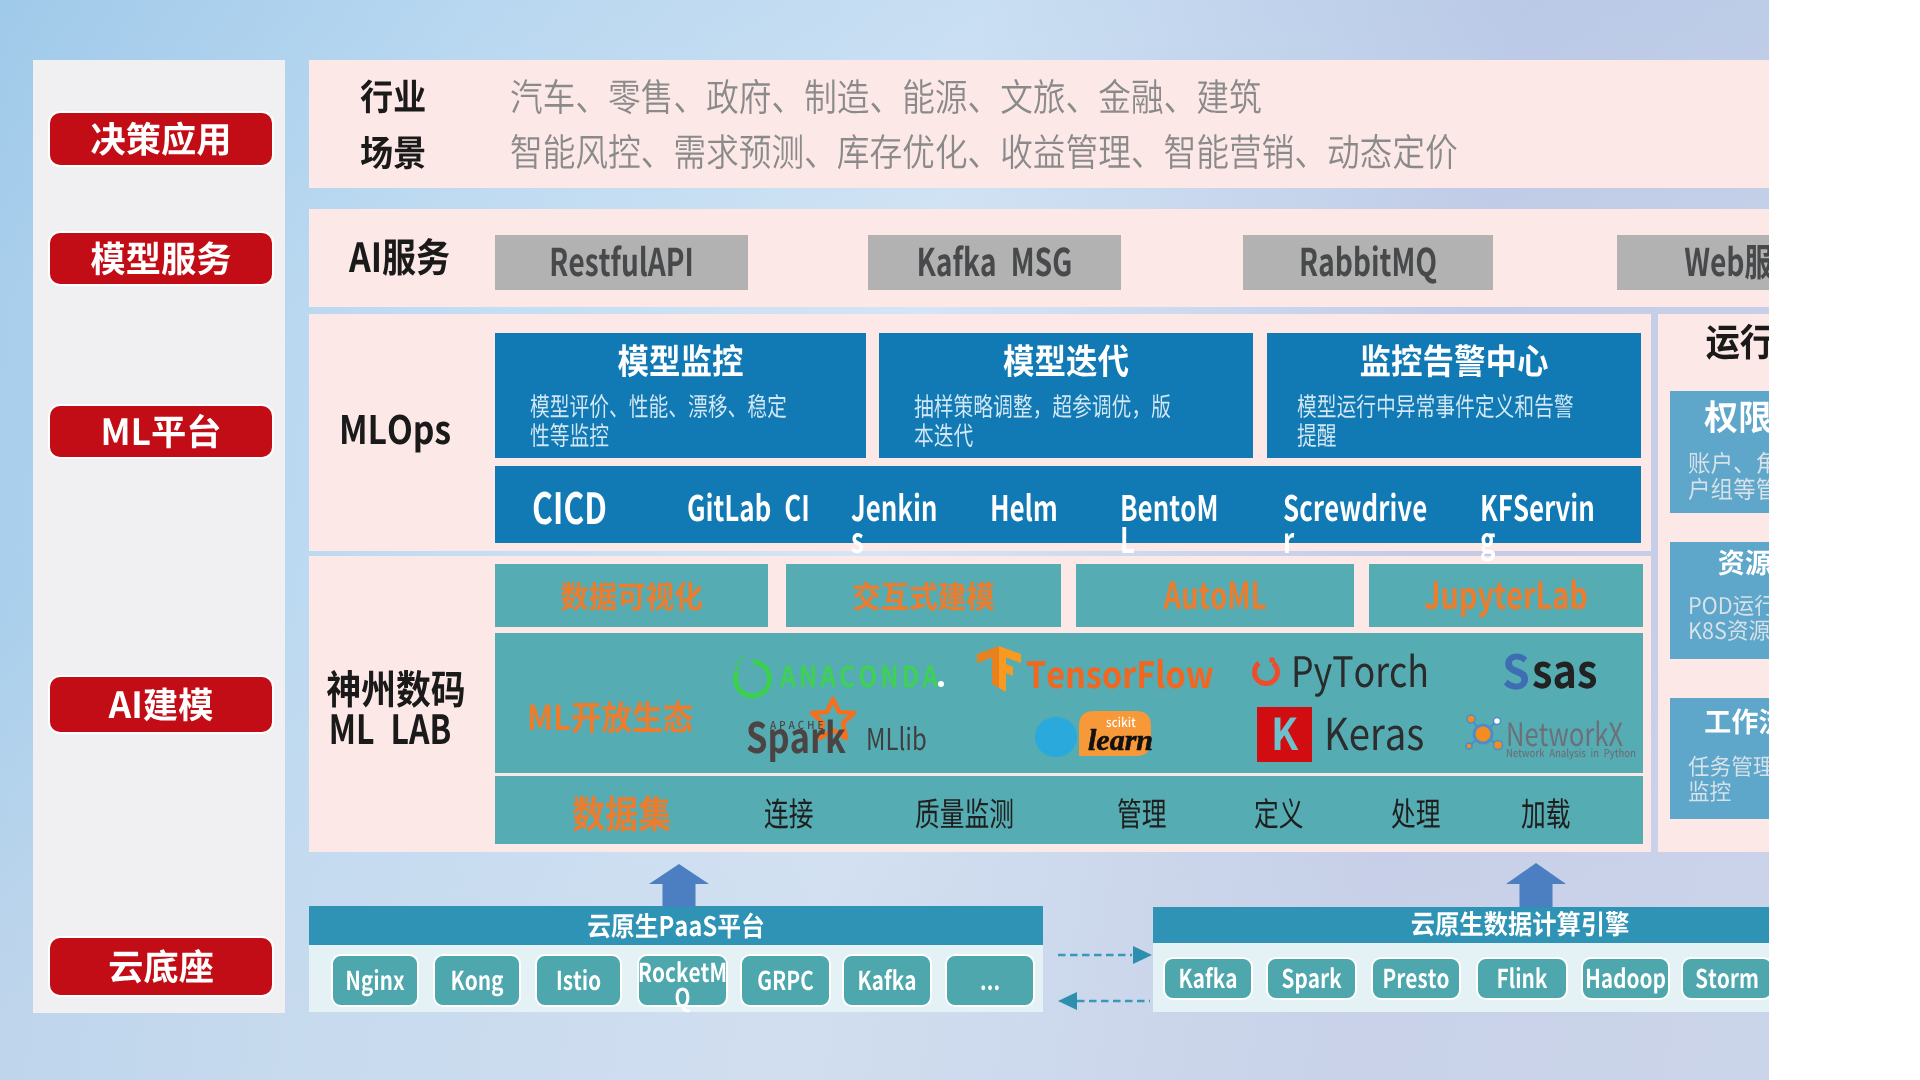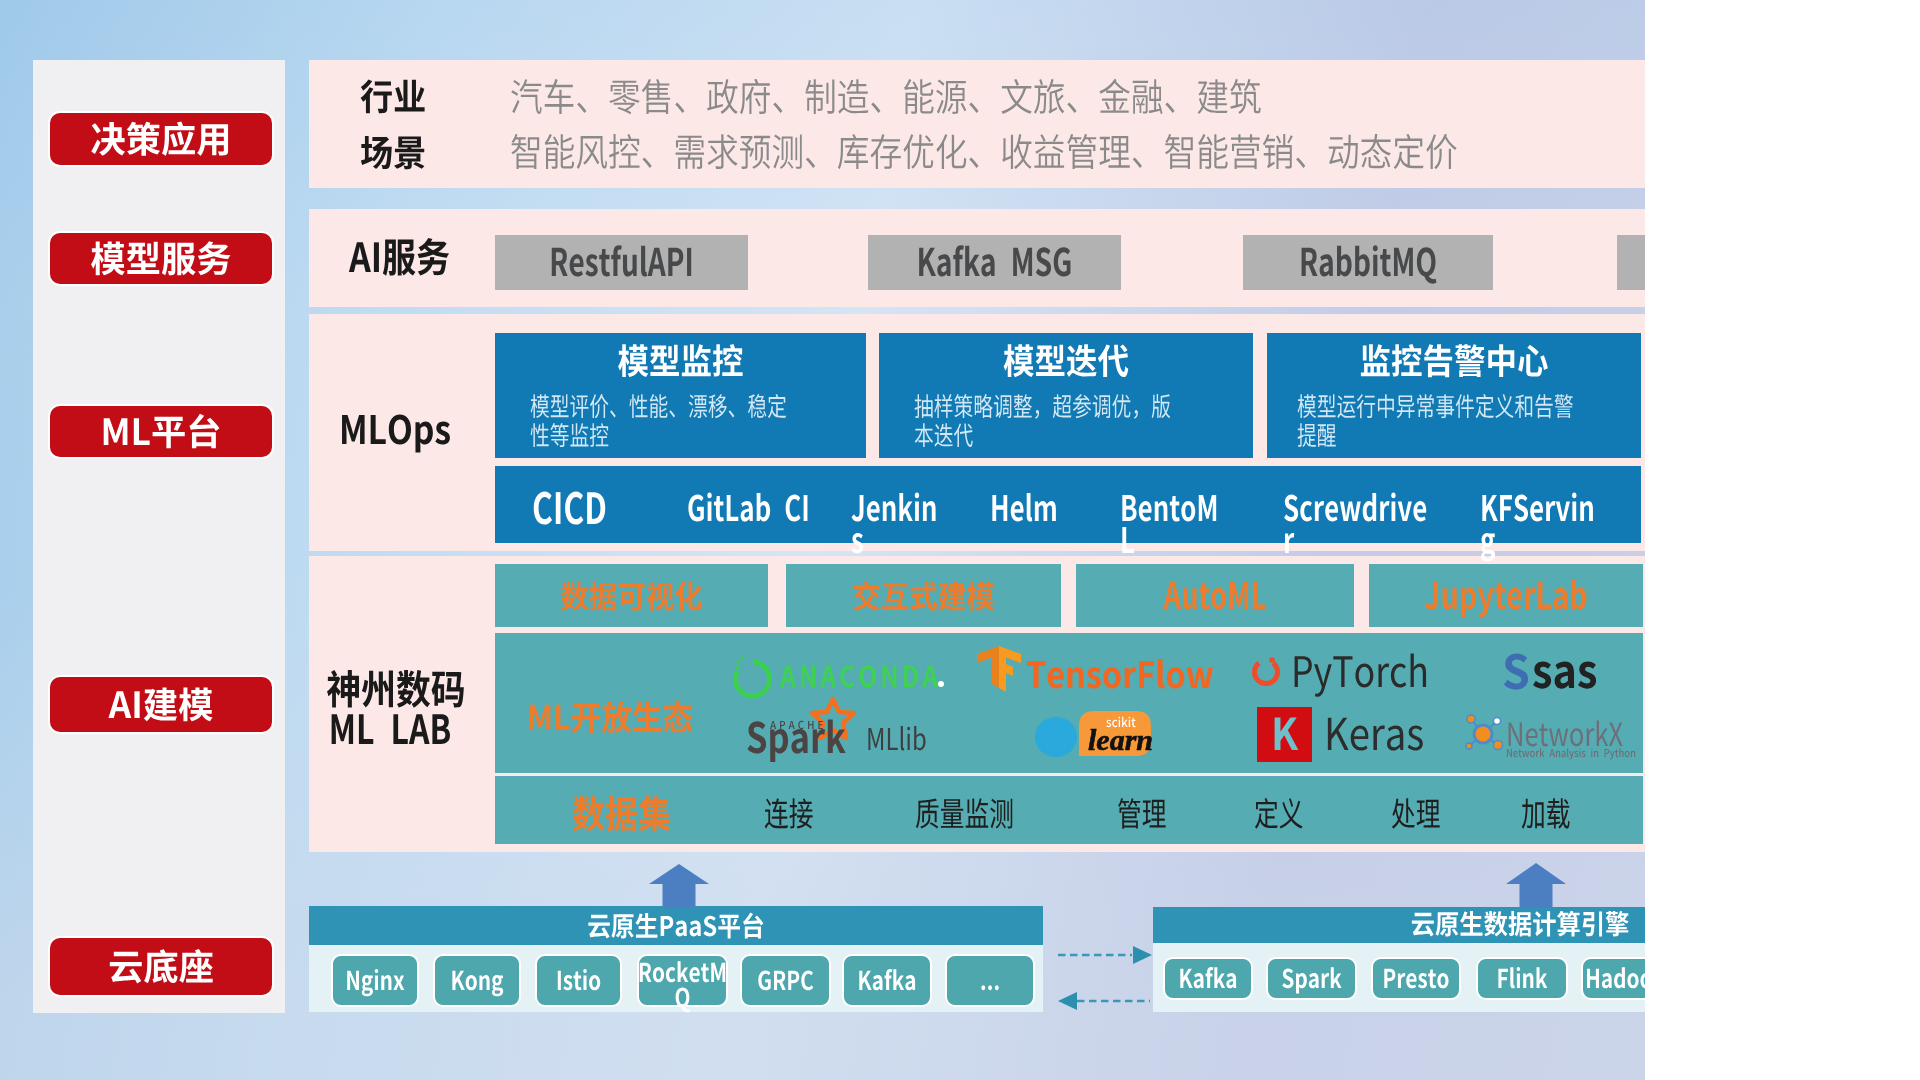--- a/index.html
+++ b/index.html
@@ -1,14 +1,14 @@
 <!DOCTYPE html>
 <html><head><meta charset="utf-8"><style>
 html,body{margin:0;padding:0;}
-#stage{position:relative;width:1645px;height:1080px;overflow:hidden;
+#stage{position:relative;width:1769px;height:1080px;overflow:hidden;
 font-family:"Liberation Sans",sans-serif;
 background:
 linear-gradient(to bottom, rgba(150,195,232,0.20) 0%, rgba(200,222,243,0.08) 28%, rgba(255,255,255,0) 55%, rgba(205,216,234,0.50) 92%),
 linear-gradient(100deg, #a2cbea 0%, #c0dcf2 24%, #d5e5f5 50%, #c3cbe6 78%, #c9d1e8 100%);}
 #stage>svg{position:absolute;left:0;top:0;}
 </style></head><body>
 <div id="stage">
 <div style="position:absolute;left:33px;top:60px;width:252px;height:953px;background:#f0eff1;"></div>
 <div style="position:absolute;left:309px;top:60px;width:1579px;height:128px;background:#fce9e7;"></div>
 <div style="position:absolute;left:309px;top:209px;width:1579px;height:98px;background:#fce9e7;"></div>

